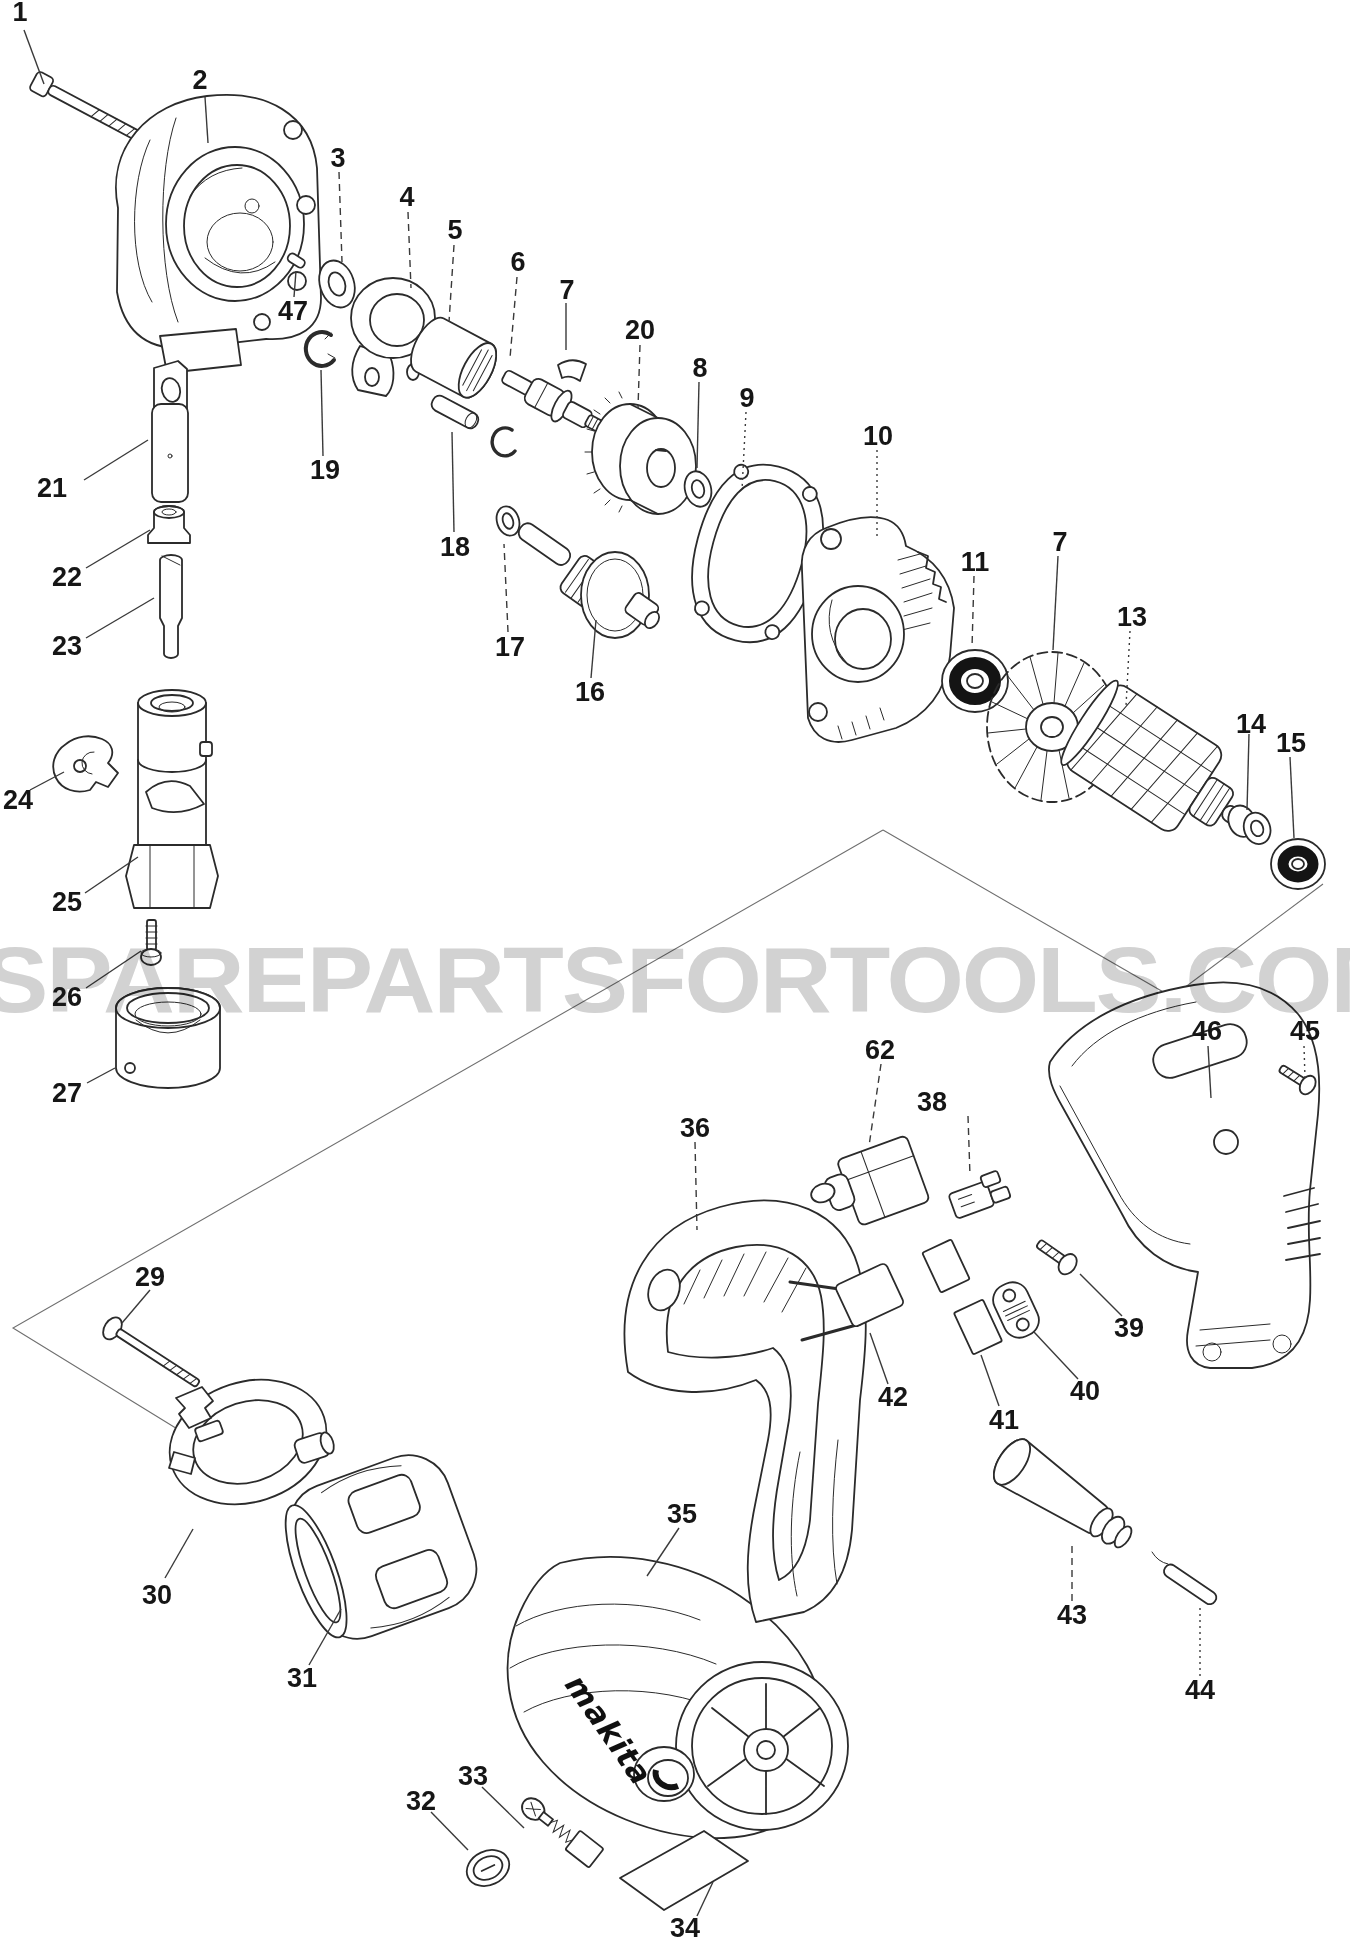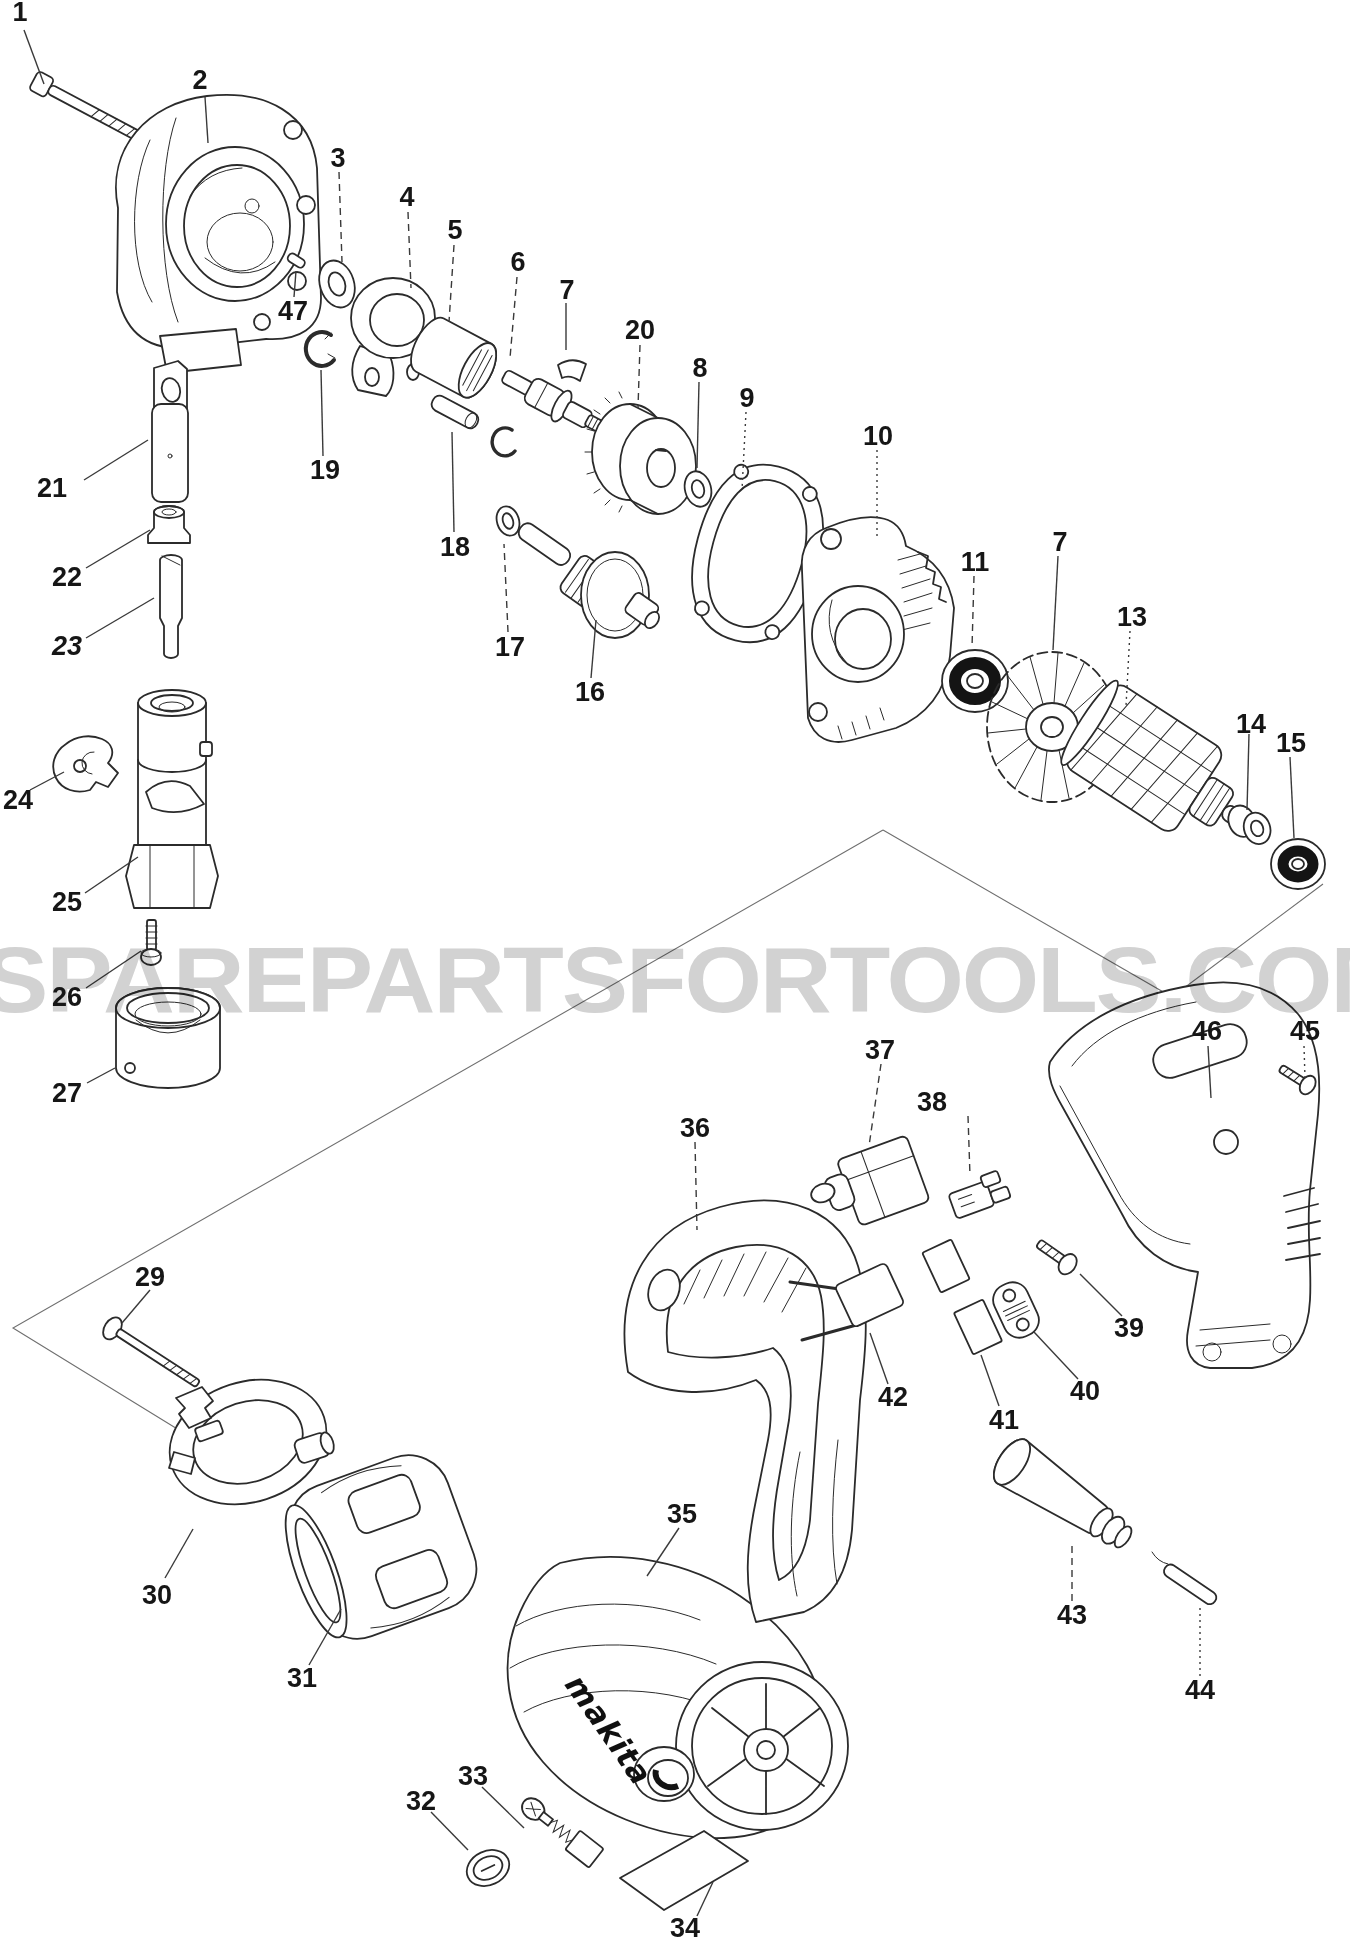--- a/index.html
+++ b/index.html
@@ -461,34 +461,34 @@
       <span class="plabel" style="left: 1132px; top: 617px; text-align: center;">13</span>
       <span class="plabel" style="left: 1251px; top: 724px;">14</span>
       <span class="plabel" style="left: 1291px; top: 743px;">15</span>
       <span class="plabel" style="left: 590px; top: 692px; text-align: right;">16</span>
       <span class="plabel" style="left: 510px; top: 647px;">17</span>
       <span class="plabel" style="left: 455px; top: 547px;">18</span>
       <span class="plabel" style="left: 325px; top: 470px;">19</span>
       <span class="plabel" style="left: 640px; top: 330px;">20</span>
       <span class="plabel" style="left: 52px; top: 488px;">21</span>
       <span class="plabel" style="left: 67px; top: 577px;">22</span>
-      <span class="plabel" style="left: 67px; top: 646px; font-style: italic;">23</span>
+      <span class="plabel" style="left: 67px; top: 646px;">23</span>
       <span class="plabel" style="left: 18px; top: 800px;">24</span>
       <span class="plabel" style="left: 67px; top: 902px;">25</span>
       <span class="plabel" style="left: 67px; top: 997px;">26</span>
       <span class="plabel" style="left: 67px; top: 1093px;">27</span>
       <span class="plabel" style="left: 150px; top: 1277px;">29</span>
       <span class="plabel" style="left: 157px; top: 1595px;">30</span>
       <span class="plabel" style="left: 302px; top: 1678px;">31</span>
       <span class="plabel" style="left: 421px; top: 1801px;">32</span>
       <span class="plabel" style="left: 473px; top: 1776px;">33</span>
       <span class="plabel" style="left: 685px; top: 1928px;">34</span>
       <span class="plabel" style="left: 682px; top: 1514px;">35</span>
       <span class="plabel" style="left: 695px; top: 1128px;">36</span>
-      <span class="plabel" style="left: 880px; top: 1050px;">37</span>
+      <span class="plabel" style="left: 880px; top: 1050px;">62</span>
       <span class="plabel" style="left: 932px; top: 1102px;">38</span>
       <span class="plabel" style="left: 1129px; top: 1328px;">39</span>
       <span class="plabel" style="left: 1085px; top: 1391px;">40</span>
       <span class="plabel" style="left: 1004px; top: 1420px;">41</span>
       <span class="plabel" style="left: 893px; top: 1397px;">42</span>
       <span class="plabel" style="left: 1072px; top: 1615px; text-align: right;">43</span>
       <span class="plabel" style="left: 1200px; top: 1690px;">44</span>
       <span class="plabel" style="left: 1305px; top: 1031px;">45</span>
       <span class="plabel" style="left: 1207px; top: 1031px;">46</span>
       <span class="plabel" style="left: 293px; top: 311px;">47</span>

